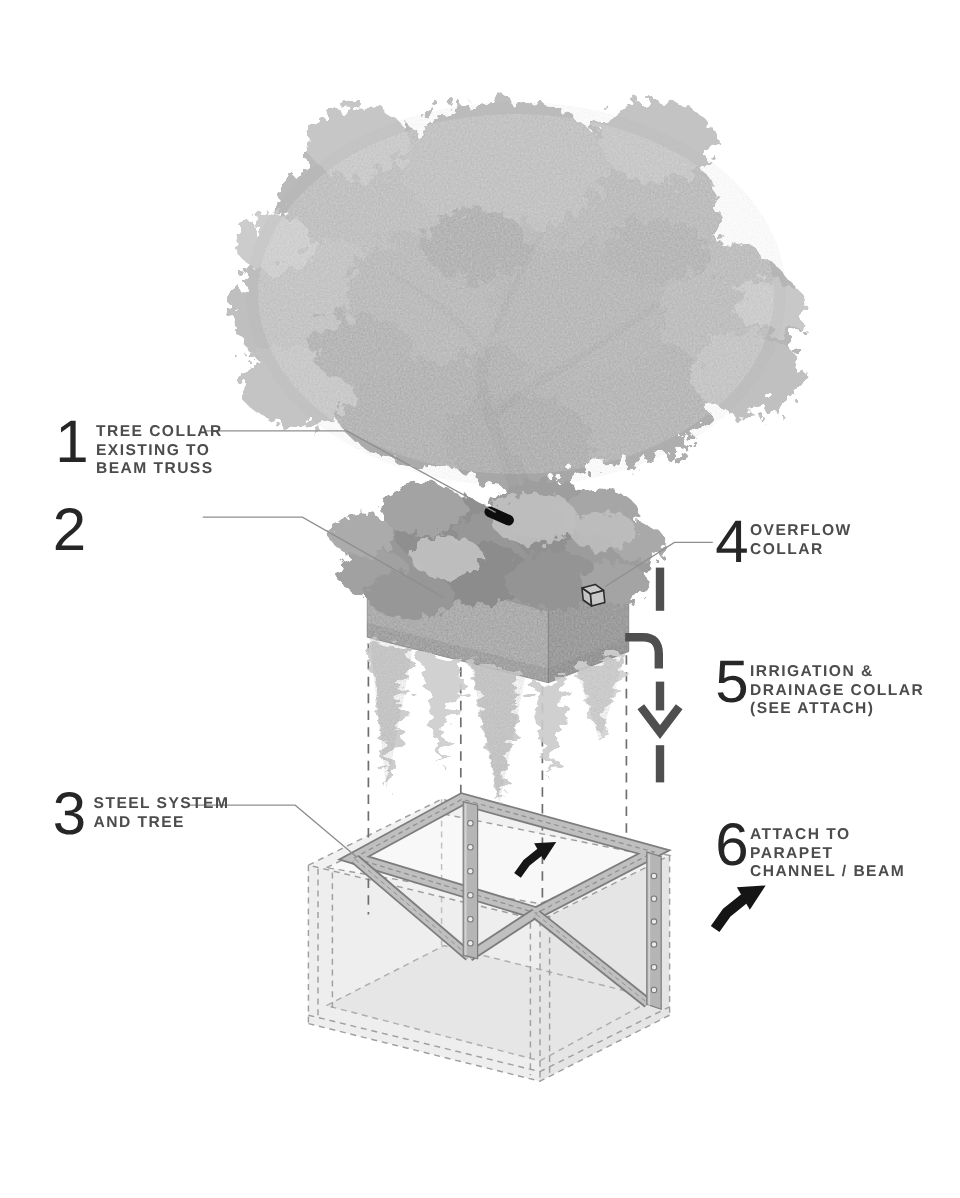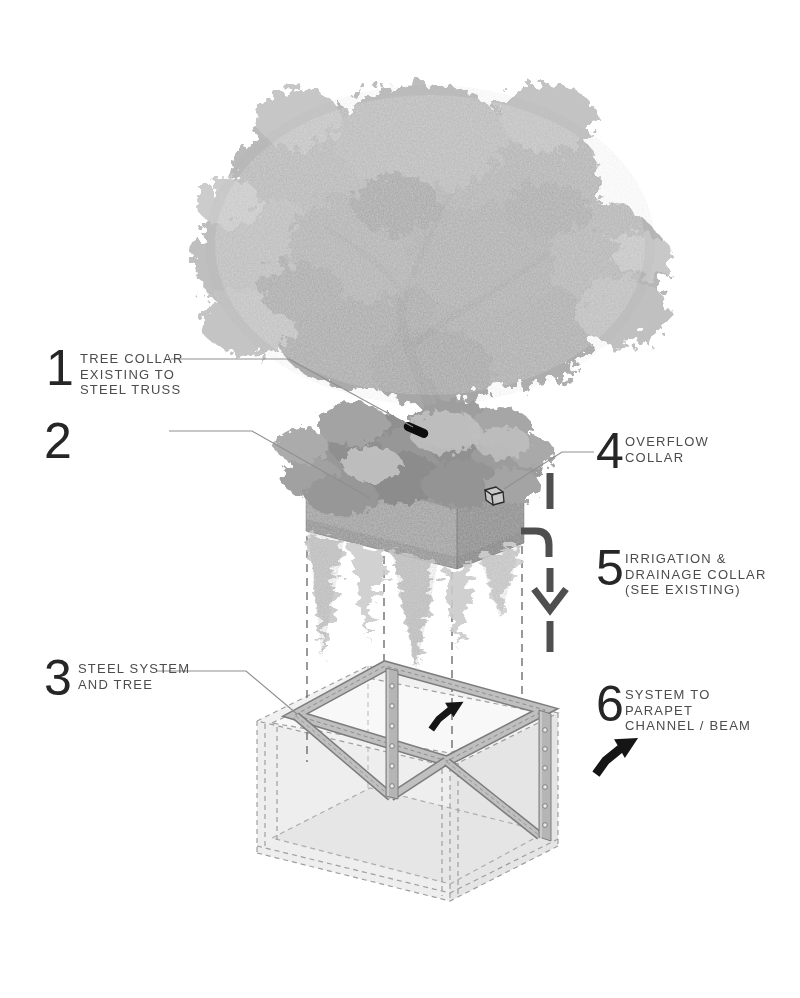--- a/index.html
+++ b/index.html
@@ -3,21 +3,21 @@
 <meta charset="utf-8">
 <style>
   html,body{margin:0;padding:0;background:#ffffff;}
   #stage{position:relative;width:800px;height:998px;background:#ffffff;overflow:hidden;
          font-family:"Liberation Sans",sans-serif;}
   #illustration{position:absolute;left:0;top:0;width:800px;height:998px;}
   .ann{position:absolute;display:flex;align-items:flex-start;}
   .ann .num{font-size:50px;line-height:38px;font-weight:400;color:#262626;
             letter-spacing:-1px;margin-top:-2px;flex:0 0 auto;text-align:left;}
   .ann .txt{display:flex;flex-direction:column;font-size:13px;line-height:15.5px;
-            letter-spacing:1.2px;color:#4c4c4c;font-weight:400;margin-left:7px;}
+            letter-spacing:1.2px;color:#4c4c4c;font-weight:700;margin-left:7px;}
   .ann .txt span{white-space:nowrap;}
   .ann.left .num{width:27px;}
   .ann.right .num{width:22px;}
   
   #ann1{left:46px;top:351px;}
   #ann2{left:44px;top:424px;}
   #ann3{left:44px;top:661px;}
   #ann4{left:596px;top:434px;}
   #ann5{left:596px;top:551px;}
   #ann6{left:596px;top:687px;}
@@ -239,21 +239,21 @@
       <path d="M157,671 H246 L297,714"></path>
       <path d="M594,452 H562 L504,489"></path>
     </g>
   </svg>
 
   <div id="ann1" class="ann left">
     <div class="num">1</div>
     <div class="txt">
       <span>TREE COLLAR</span>
       <span>EXISTING TO</span>
-      <span>STEEL TRUSS</span>
+      <span>BEAM TRUSS</span>
     </div>
   </div>
 
   <div id="ann2" class="ann left">
     <div class="num">2</div>
   </div>
 
   <div id="ann3" class="ann left">
     <div class="num">3</div>
     <div class="txt">
@@ -268,26 +268,26 @@
       <span>OVERFLOW</span>
       <span>COLLAR</span>
     </div>
   </div>
 
   <div id="ann5" class="ann right">
     <div class="num">5</div>
     <div class="txt">
       <span>IRRIGATION &amp;</span>
       <span>DRAINAGE COLLAR</span>
-      <span>(SEE EXISTING)</span>
+      <span>(SEE ATTACH)</span>
     </div>
   </div>
 
   <div id="ann6" class="ann right">
     <div class="num">6</div>
     <div class="txt">
-      <span>SYSTEM TO</span>
+      <span>ATTACH TO</span>
       <span>PARAPET</span>
       <span>CHANNEL / BEAM</span>
     </div>
   </div>
 
 </div>
 
 </body></html>

